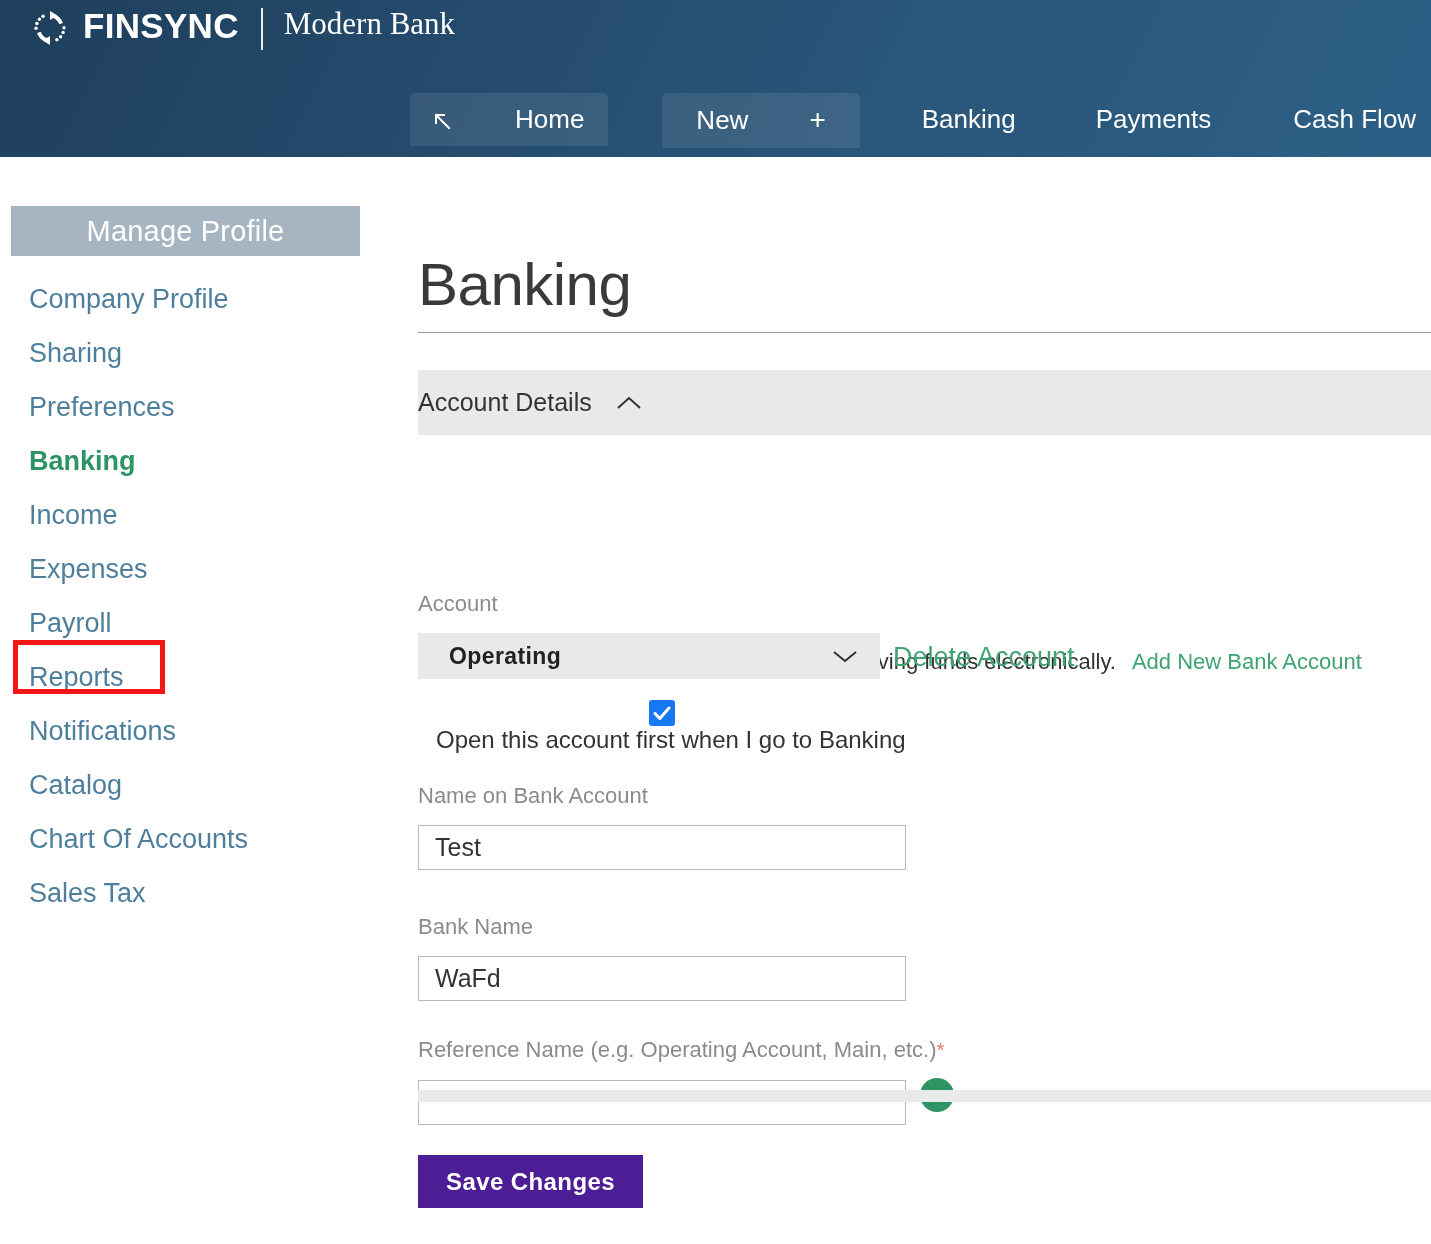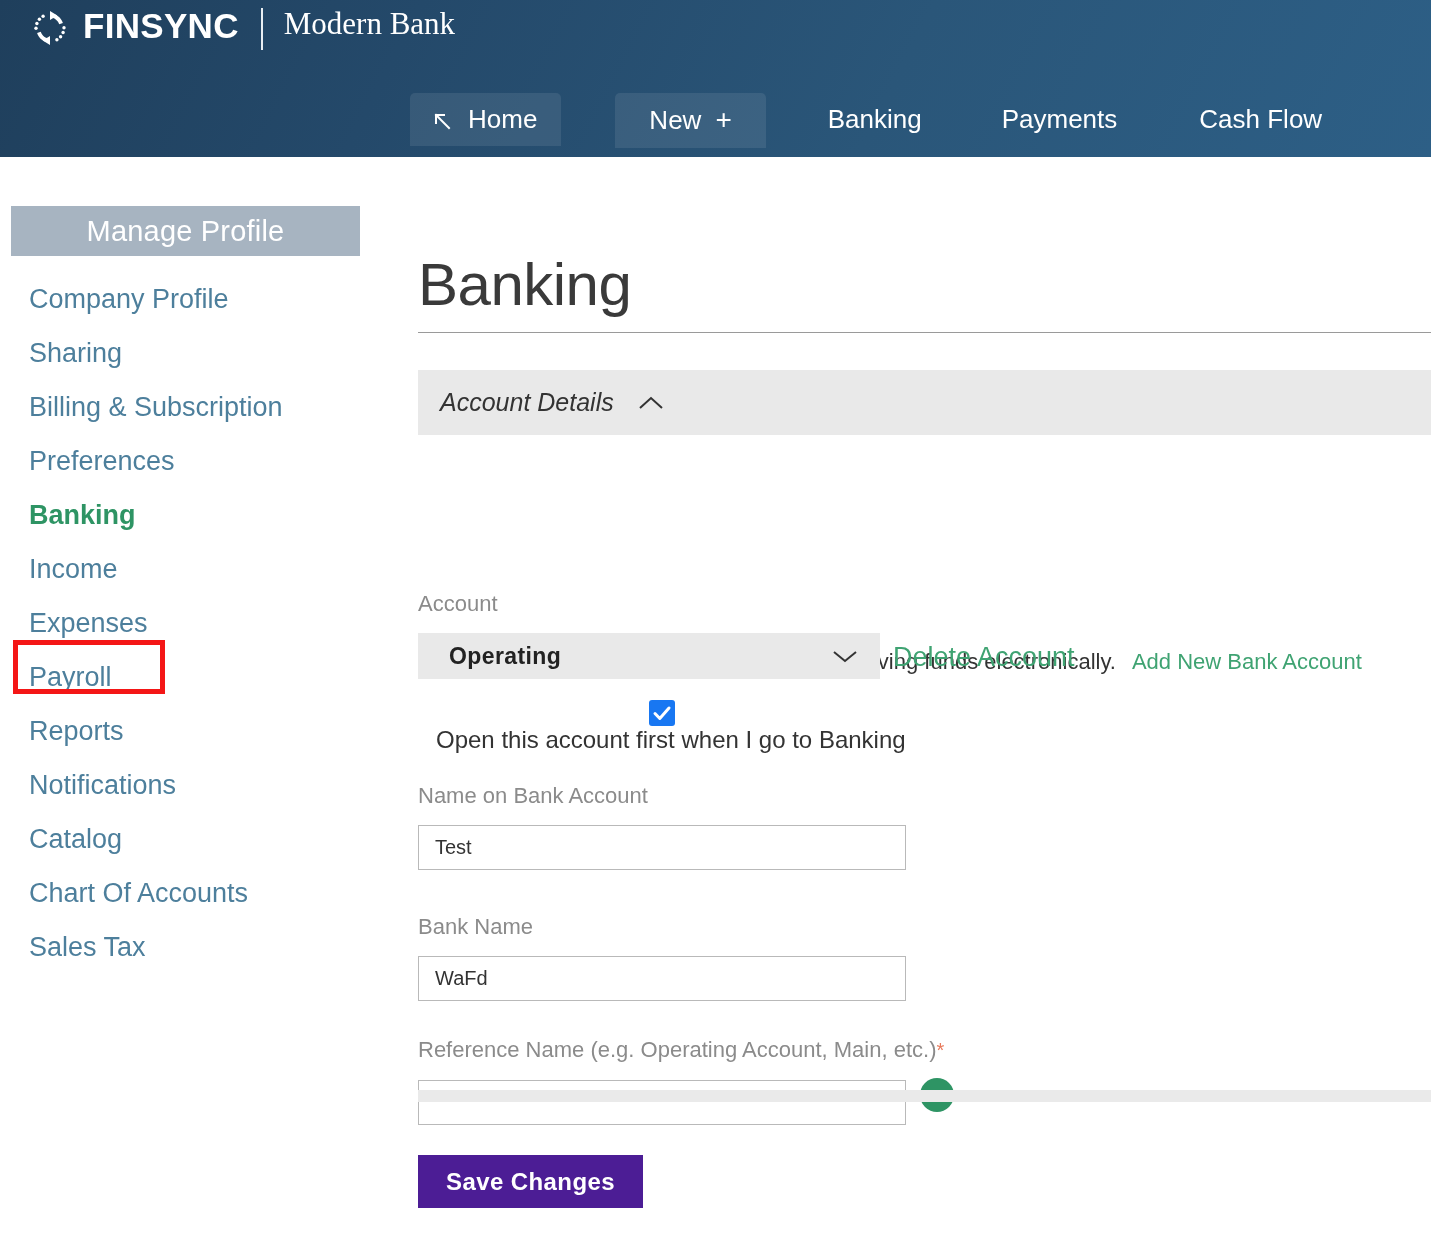--- a/index.html
+++ b/index.html
@@ -68,20 +68,21 @@
   .nav-item {
     color: #ffffff;
     font-size: 26px;
     line-height: 1;
     padding: 13px 26px 14px 26px;
     display: flex;
     align-items: center;
     border-radius: 5px 5px 0 0;
     white-space: nowrap;
     cursor: pointer;
+    gap: 47px;
   }
   .nav-item.nav-home {
     background: rgba(255,255,255,0.09);
     padding-left: 22px;
     padding-right: 24px;
   }
   .nav-item.nav-new {
     background: rgba(255,255,255,0.09);
     margin-left: 54px;
     padding-left: 34px;
@@ -177,24 +178,22 @@
     background: #9a9a9a;
   }
   .section-bar {
     position: absolute;
     left: 18px; top: 213px;
     width: 1013px;
     height: 65px;
     background: #e9e9e9;
     display: flex;
     align-items: center;
-    padding-left: 22px;
     box-sizing: border-box;
     cursor: pointer;
-    font-style: italic;
   }
   .section-bar-label {
     font-size: 25px;
     color: #333333;
   }
   .chevron-up {
     width: 26px; height: 16px;
     margin-left: 24px;
     flex: 0 0 auto;
   }
@@ -277,21 +276,21 @@
   }
 
   .text-input {
     position: absolute;
     left: 18px;
     width: 488px;
     height: 45px;
     border: 1px solid #b9b9b9;
     background: #ffffff;
     box-sizing: border-box;
-    font-size: 20px;
+    font-size: 25px;
     color: #333333;
     padding: 0 16px;
     font-family: "Liberation Sans", sans-serif;
     outline: none;
   }
   .inp-nameonacct { top: 668px; }
   .inp-bankname   { top: 799px; }
   .inp-refname    { top: 923px; }
 
   .green-dot {
@@ -377,21 +376,20 @@
     <div class="nav-item nav-cashflow">Cash Flow</div>
   </nav>
 </div>
 
 <aside class="sidebar">
   <div class="sidebar-header">Manage Profile</div>
 
   <div class="sidebar-list">
     <div class="sidebar-item">Company Profile</div>
     <div class="sidebar-item">Sharing</div>
-    <div class="sidebar-item">Billing &amp; Subscription</div>
     <div class="sidebar-item">Preferences</div>
     <div class="sidebar-item is-active">Banking</div>
     <div class="sidebar-item">Income</div>
     <div class="sidebar-item">Expenses</div>
     <div class="sidebar-item">Payroll</div>
     <div class="sidebar-item">Reports</div>
     <div class="sidebar-item">Notifications</div>
     <div class="sidebar-item">Catalog</div>
     <div class="sidebar-item">Chart Of Accounts</div>
     <div class="sidebar-item">Sales Tax</div>

